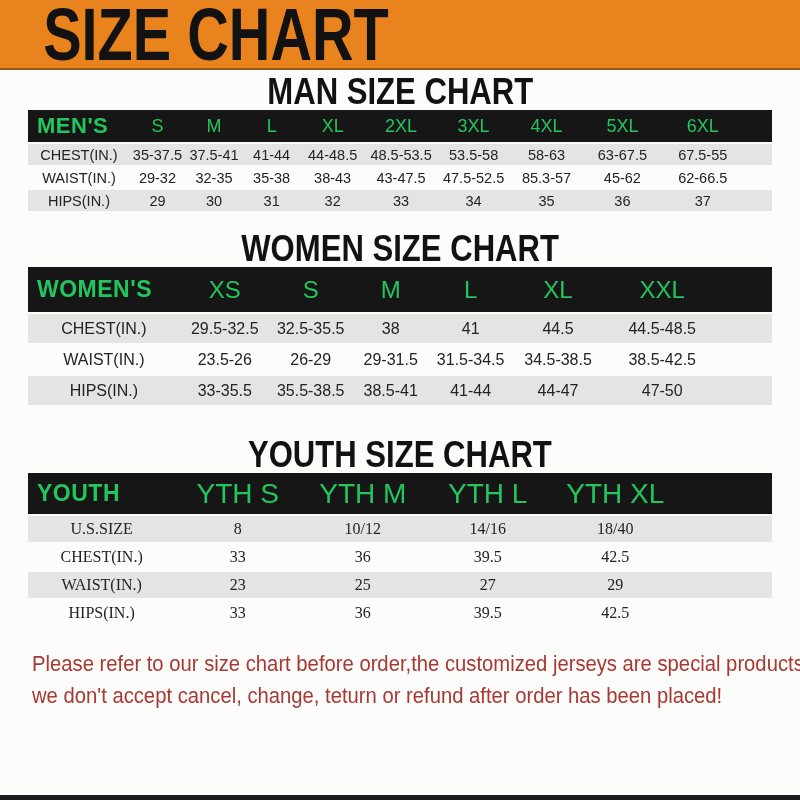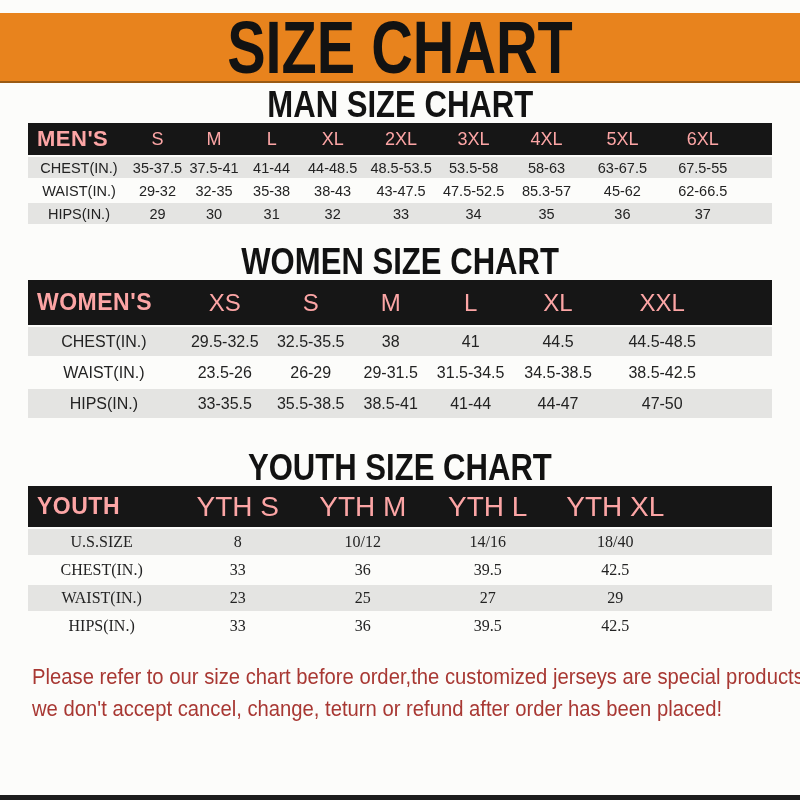--- a/index.html
+++ b/index.html
@@ -17,21 +17,21 @@
     background:var(--row-white);
     font-family:"Liberation Sans",sans-serif;
     color:var(--ink);
     position:relative;
   }
   
   .banner{
     height:70px;width:800px;
     background:var(--banner-bg);
     border-bottom:2px solid var(--banner-edge);
-    display:flex;align-items:center;justify-content:center;margin-top:13px;
+    display:flex;align-items:center;
   }
   .banner-title{
     font-size:72px;font-weight:700;line-height:66px;
     color:#121212;letter-spacing:0px;
     display:inline-block;transform:scale(0.80,1.02);transform-origin:center;
     white-space:nowrap;
   }
   
   .section-heading{text-align:center;}
   .section-heading>span{
@@ -48,21 +48,21 @@
   }
   .t-men{margin-top:16px;}
   .t-women{margin-top:18px;}
   .t-youth{margin-top:16px;}
   table.size-table th,table.size-table td{
     text-align:center;vertical-align:middle;
     border-bottom:2px solid var(--row-white);
     overflow:hidden;white-space:nowrap;
   }
   table.size-table thead th{
-    background:var(--header-bg);color:#fca5a5;font-weight:400;
+    background:var(--header-bg);color:#22c55e;font-weight:400;
   }
   table.size-table thead th.corner{
     text-align:left;padding-left:9px;font-weight:700;letter-spacing:0.5px;
   }
   table.size-table tbody tr:nth-child(odd) td{background:var(--row-alt);}
   table.size-table tbody tr:nth-child(even) td{background:var(--row-white);}
   table.size-table tbody td{color:#232323;}
   
   .t-men thead th{height:33px;font-size:18px;}
   .t-men thead th.corner{font-size:22px;}

